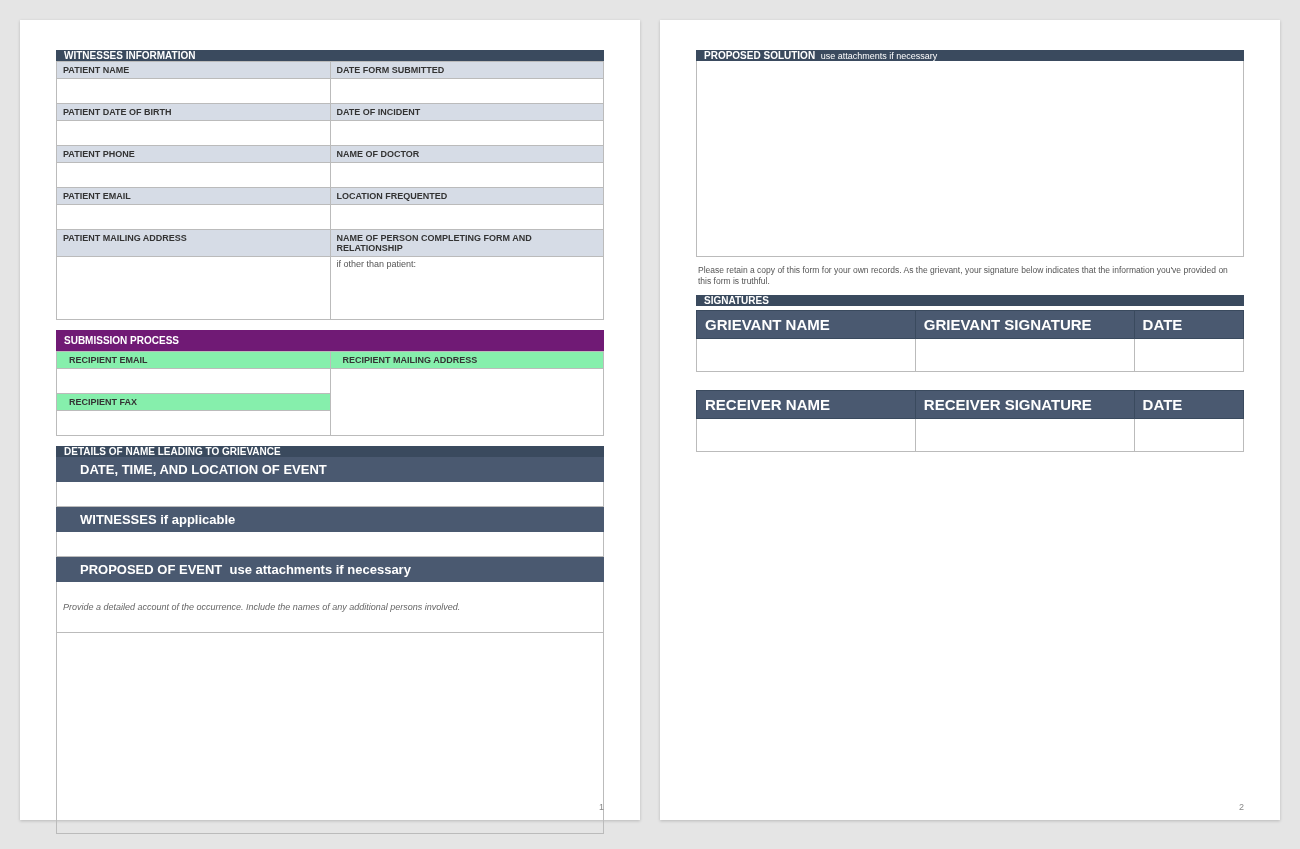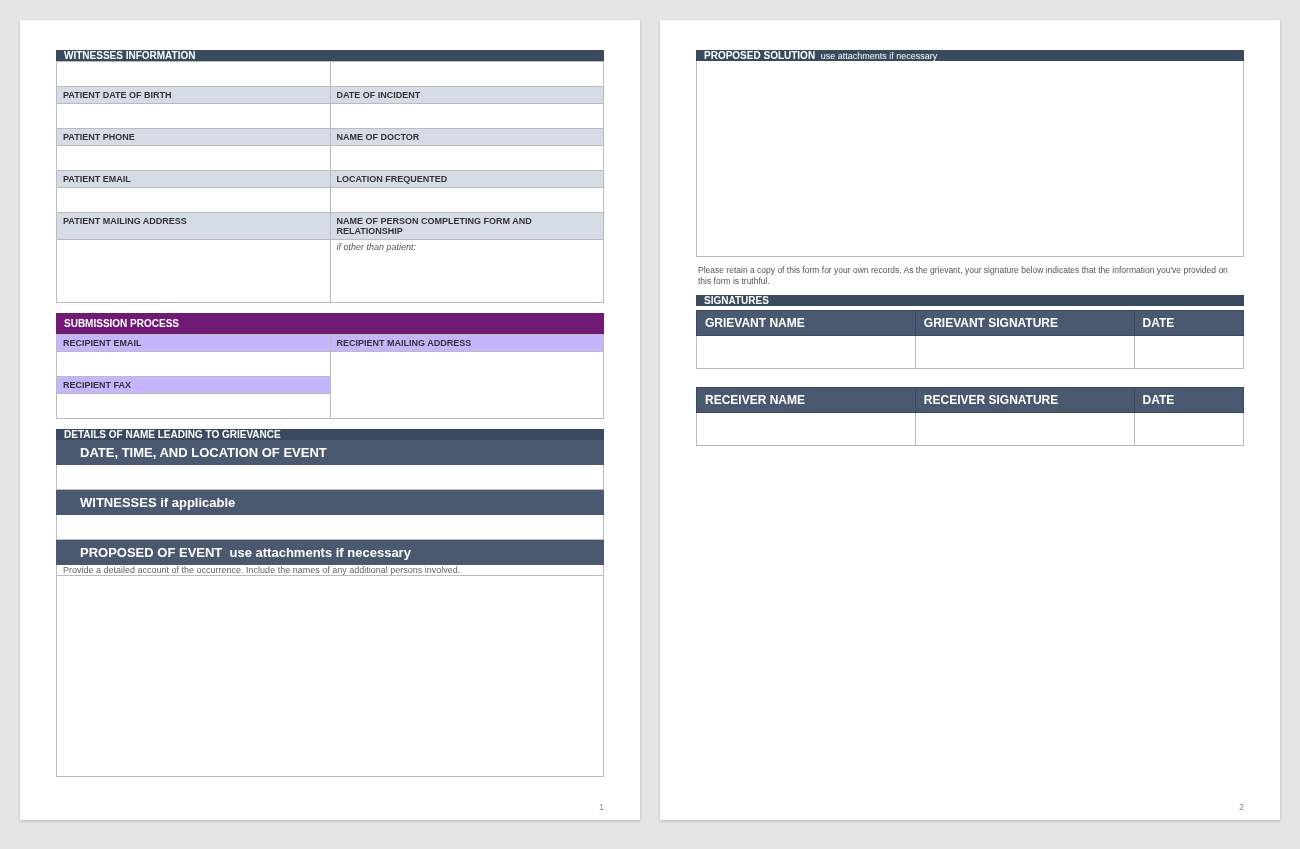--- a/index.html
+++ b/index.html
@@ -5,42 +5,46 @@
 body{margin:0;padding:20px;background:#e5e5e5;font-family:Arial,Helvetica,sans-serif;font-size:10px;color:#333;display:flex;gap:20px;justify-content:center}
 .page{background:#fff;width:620px;height:800px;box-shadow:0 1px 3px rgba(0,0,0,0.2);padding:30px 36px;box-sizing:border-box;position:relative}
 .title{font-size:20px;font-weight:bold;color:#9e9e9e;letter-spacing:1px;margin-bottom:12px}
 .dark-bar{background:#3a4a5e;color:#fff;font-weight:bold;font-size:10px;padding:0 8px}
 .dark-bar .sub{font-weight:normal;font-size:9px}
 .gray-bar{background:#701a75;color:#fff;font-weight:bold;font-size:10px;padding:5px 8px}
 .blue-bar{background:#4a5970;color:#fff;font-weight:bold;font-size:13px;padding:5px 24px}
 table{width:100%;border-collapse:collapse}
 .field-row td{width:50%;vertical-align:top}
 .label-cell{background:#d6dce6;border:1px solid #bbb;font-size:9px;font-weight:bold;padding:3px 6px;color:#333}
-.label-gray{background:#c4b5fd;border:1px solid #bbb;font-size:9px;font-weight:bold;padding:3px 6px;color:#333}
-.input-cell{background:#fff;border:1px solid #bbb;height:20px;padding:2px 6px;font-size:9px;font-style:italic;color:#555}
+.label-gray{background:#86efac;border:1px solid #bbb;font-size:9px;font-weight:bold;padding:3px 12px;color:#333}
+.input-cell{background:#fff;border:1px solid #bbb;height:20px;padding:2px 6px;font-size:9px;color:#555}
 .input-tall{height:58px}
 .gap{height:10px}
-.hint{font-size:9px;color:#666;padding:0 6px;border:1px solid #bbb;border-top:none}
+.hint{font-size:9px;font-style:italic;color:#666;padding:20px 6px;border:1px solid #bbb;border-top:none}
 .big-box{border:1px solid #bbb;border-top:none;height:200px}
 .big-box2{border:1px solid #bbb;border-top:none;height:195px}
 .disclaimer{font-size:8.5px;color:#555;margin:8px 2px;line-height:1.3}
 .sig-table{width:100%;border-collapse:collapse;margin-top:4px}
-.sig-head td{background:#4a5970;color:#fff;font-weight:bold;font-size:12px;padding:5px 8px;border:1px solid #3a4a5e}
+.sig-head td{background:#4a5970;color:#fff;font-weight:bold;font-size:15px;padding:5px 8px;border:1px solid #3a4a5e}
 .sig-row td{border:1px solid #bbb;height:28px;padding:2px 6px}
 .w40{width:40%}.w40b{width:40%}.w20{width:20%}
 .pageno{position:absolute;bottom:8px;right:36px;font-size:9px;color:#888}
 </style>
 </head>
 <body>
 
 <div class="page">
 
   <div class="dark-bar">WITNESSES INFORMATION</div>
   <table>
     <tbody>
+        <tr class="field-row">
+          <td class="label-cell">PATIENT NAME</td>
+          <td class="label-cell">DATE FORM SUBMITTED</td>
+        </tr>
     <tr class="field-row">
           <td class="input-cell"></td>
           <td class="input-cell"></td>
         </tr>
     <tr class="field-row">
           <td class="label-cell">PATIENT DATE OF BIRTH</td>
           <td class="label-cell">DATE OF INCIDENT</td>
         </tr>
     <tr class="field-row">
           <td class="input-cell"></td>

